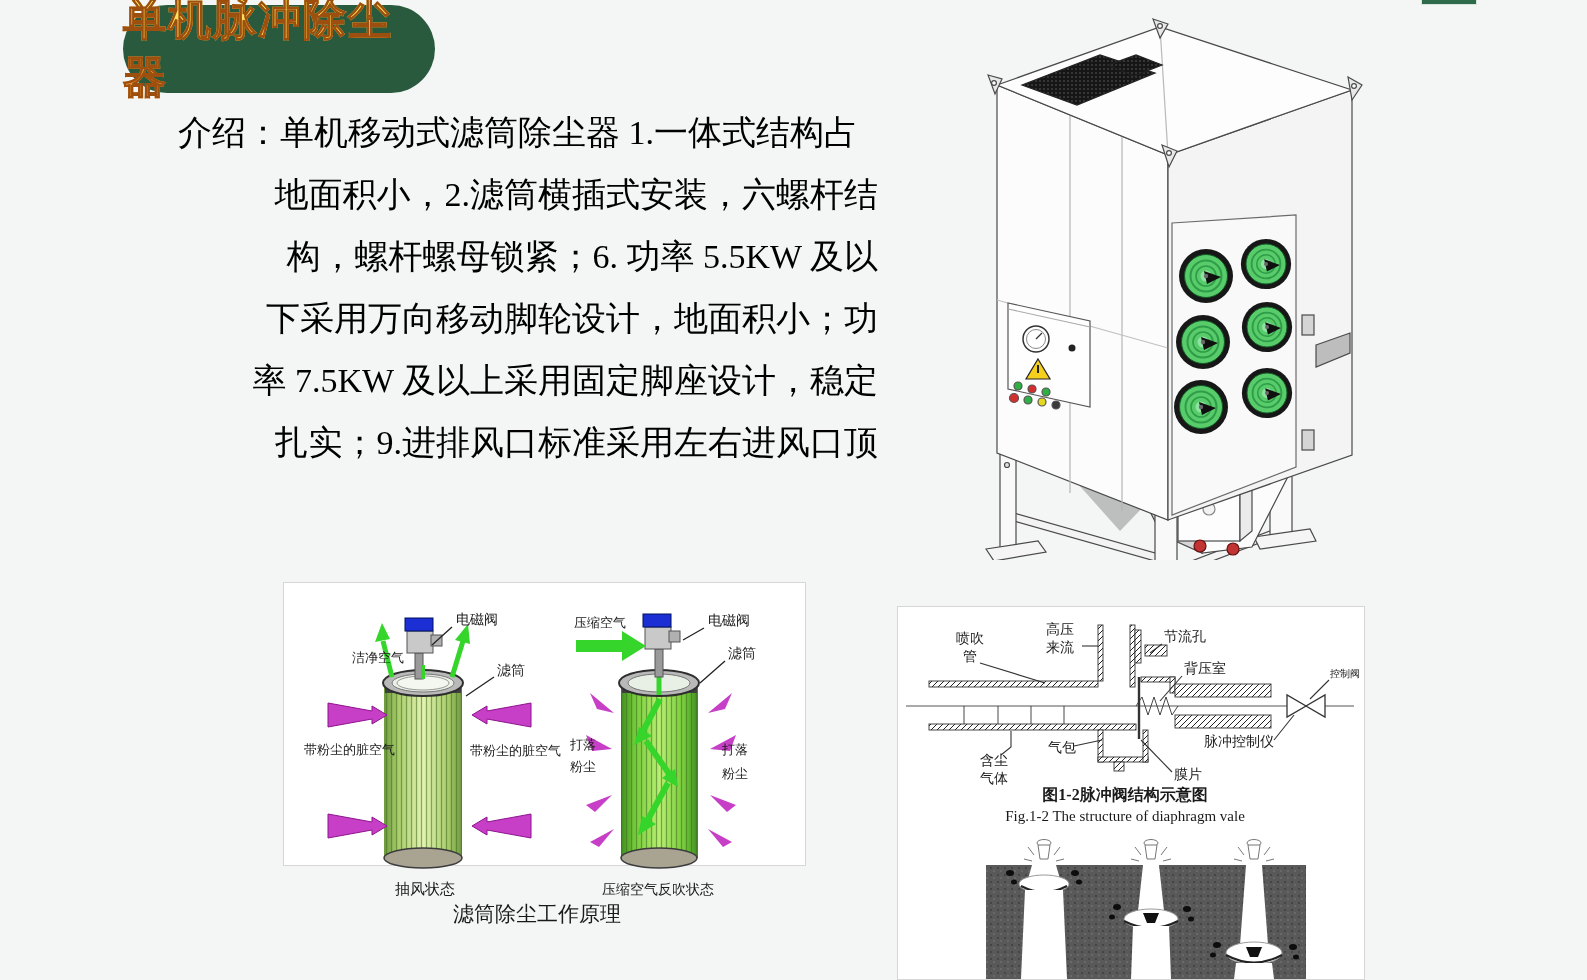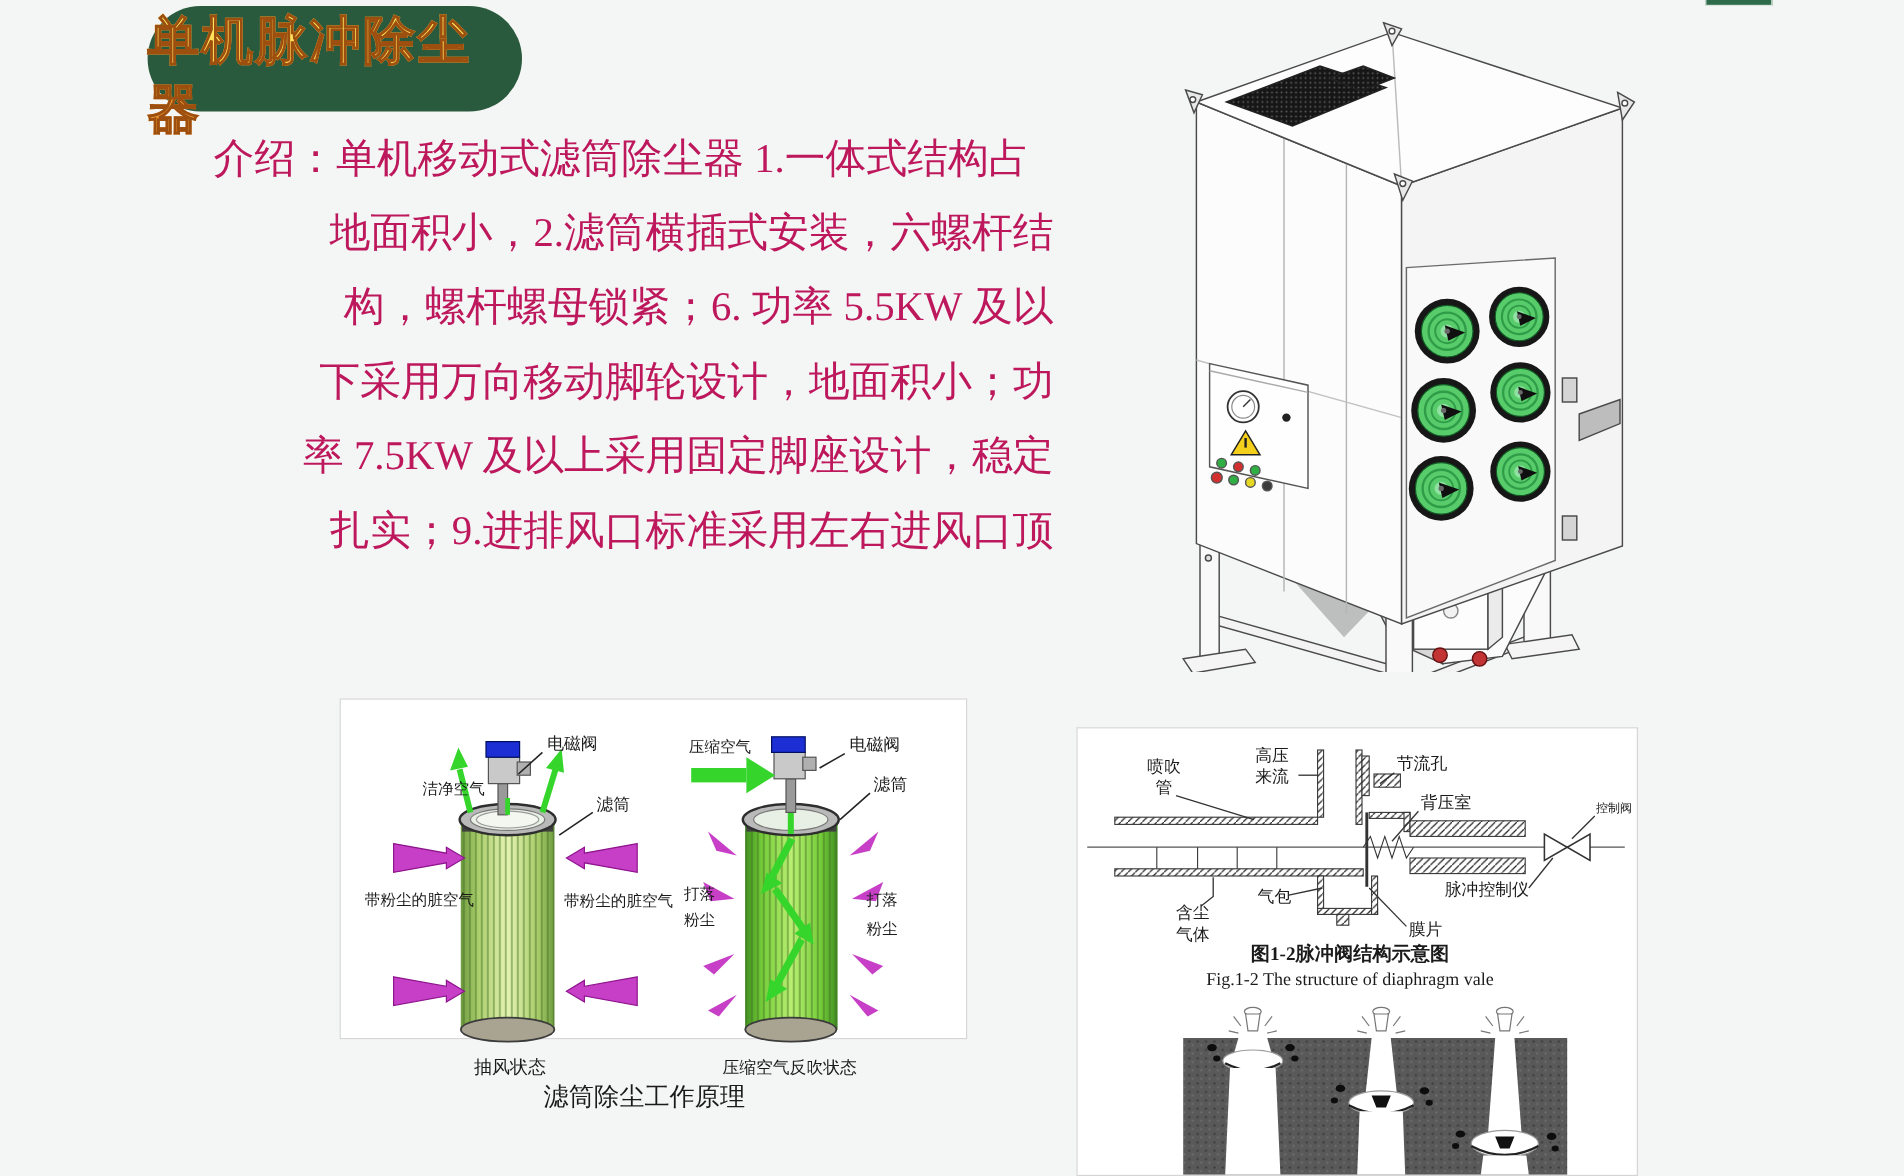--- a/index.html
+++ b/index.html
@@ -20,32 +20,32 @@
     background:var(--page-bg);
     font-family:"Liberation Serif","DejaVu Serif",serif;color:#111;
   }
   .top-green-stub{
     position:absolute;left:1421px;top:0;width:56px;height:5px;
     background:var(--top-bar-green);border:1px solid #d9e4dc;border-top:none;
   }
   .badge{
     position:absolute;left:123px;top:5px;width:312px;height:88px;
     border-radius:44px;background:var(--badge-bg);
-    display:flex;align-items:flex-start;justify-content:center;
+    display:flex;align-items:center;justify-content:center;
   }
   .badge-text{
     font-family:"Liberation Sans","DejaVu Sans",sans-serif;
     font-weight:bold;font-size:43px;letter-spacing:2px;
     background:linear-gradient(180deg,var(--badge-text-start) 15%,var(--badge-text-end) 88%);
     -webkit-background-clip:text;background-clip:text;color:transparent;
     -webkit-text-stroke:1px #9c4f0f;
   }
   .intro{
     position:absolute;left:178px;top:102px;width:700px;
-    font-size:34px;color:#be185d;
+    font-size:34px;color:#000000;
   }
   .intro .row{height:62px;line-height:62px;white-space:nowrap;}
   .intro .row.cont{padding-left:66px;text-align:right;}
   .figure-box{
     position:absolute;background:#ffffff;border:1px solid #d6d6d6;
   }
   #principle-box{left:283px;top:582px;width:523px;height:284px;}
   #valve-box{left:897px;top:578px;width:468px;height:374px;margin-top:28px;}
   #machine-fig{position:absolute;left:950px;top:15px;width:420px;height:545px;}
   svg{display:block;}

